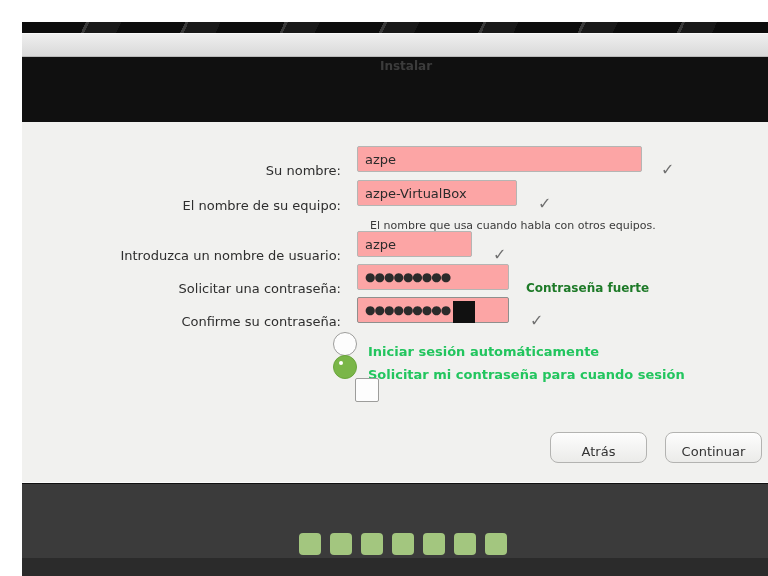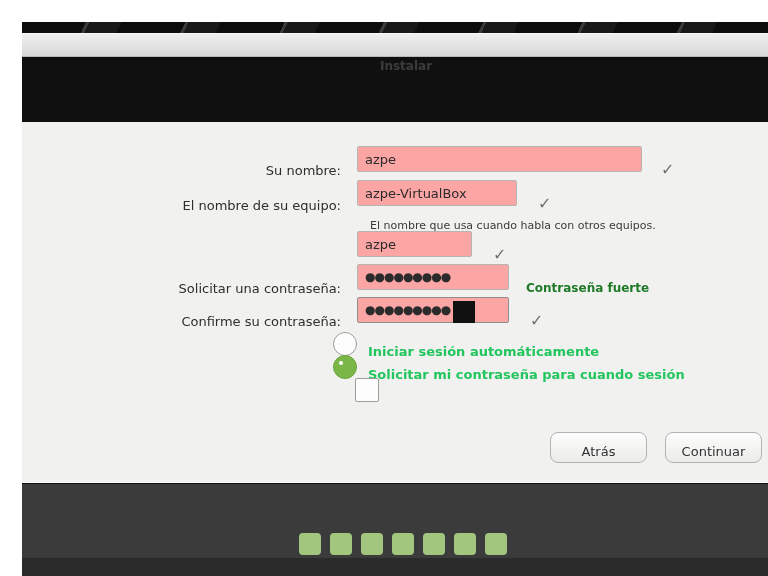--- a/index.html
+++ b/index.html
@@ -75,20 +75,21 @@
 
   <div class="flabel" style="top:129px;">Su nombre:</div>
   <input class="finput" style="left: 335px; top: 124px; width: 285px;" readonly="" value="azpe">
   <div class="check" style="left:628px; top:127px;">✓</div>
 
   <div class="flabel" style="top:164px;">El nombre de su equipo:</div>
   <input class="finput" style="left: 335px; top: 158px; width: 160px;" readonly="" value="azpe-VirtualBox">
   <div class="check" style="left:505px; top:161px;">✓</div>
   <div class="helper">El nombre que usa cuando habla con otros equipos.</div>
 
+  <div class="flabel" style="top:214px;">Introduzca un nombre de usuario:</div>
   <input class="finput" style="left: 335px; top: 209px; width: 115px;" readonly="" value="azpe">
   <div class="check" style="left:460px; top:212px;">✓</div>
 
   <div class="flabel" style="top:247px;">Solicitar una contraseña:</div>
   <input class="finput pw" style="left: 335px; top: 242px; width: 152px;" readonly="" value="●●●●●●●●●">
   <div class="strength">Contraseña fuerte</div>
 
   <div class="flabel" style="top:280px;">Confirme su contraseña:</div>
   <input class="finput pw" style="left: 335px; top: 275px; width: 152px; border-color: rgb(143, 143, 141);" readonly="" value="●●●●●●●●●">
   <div class="caret"></div>

